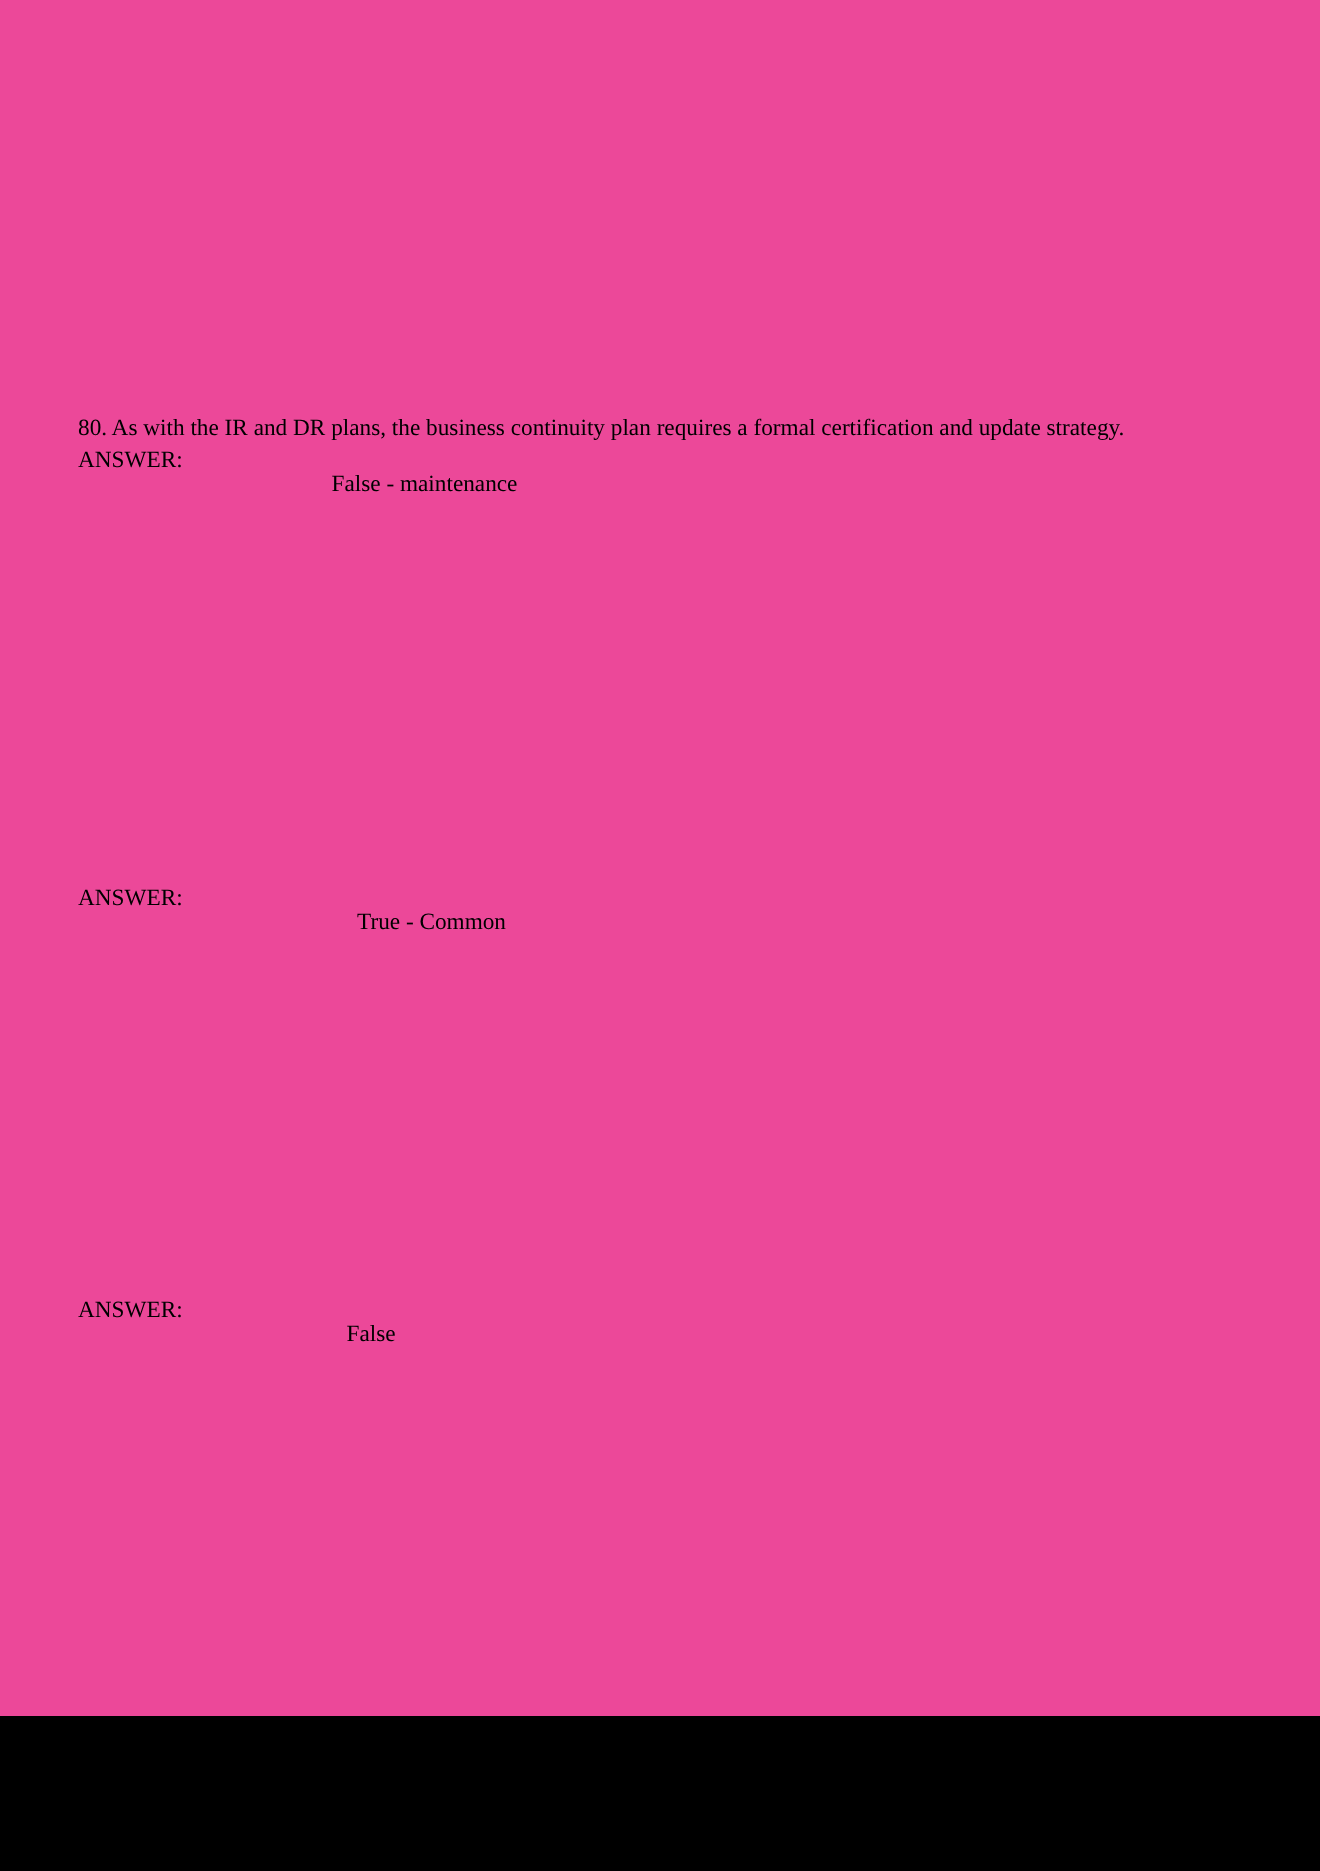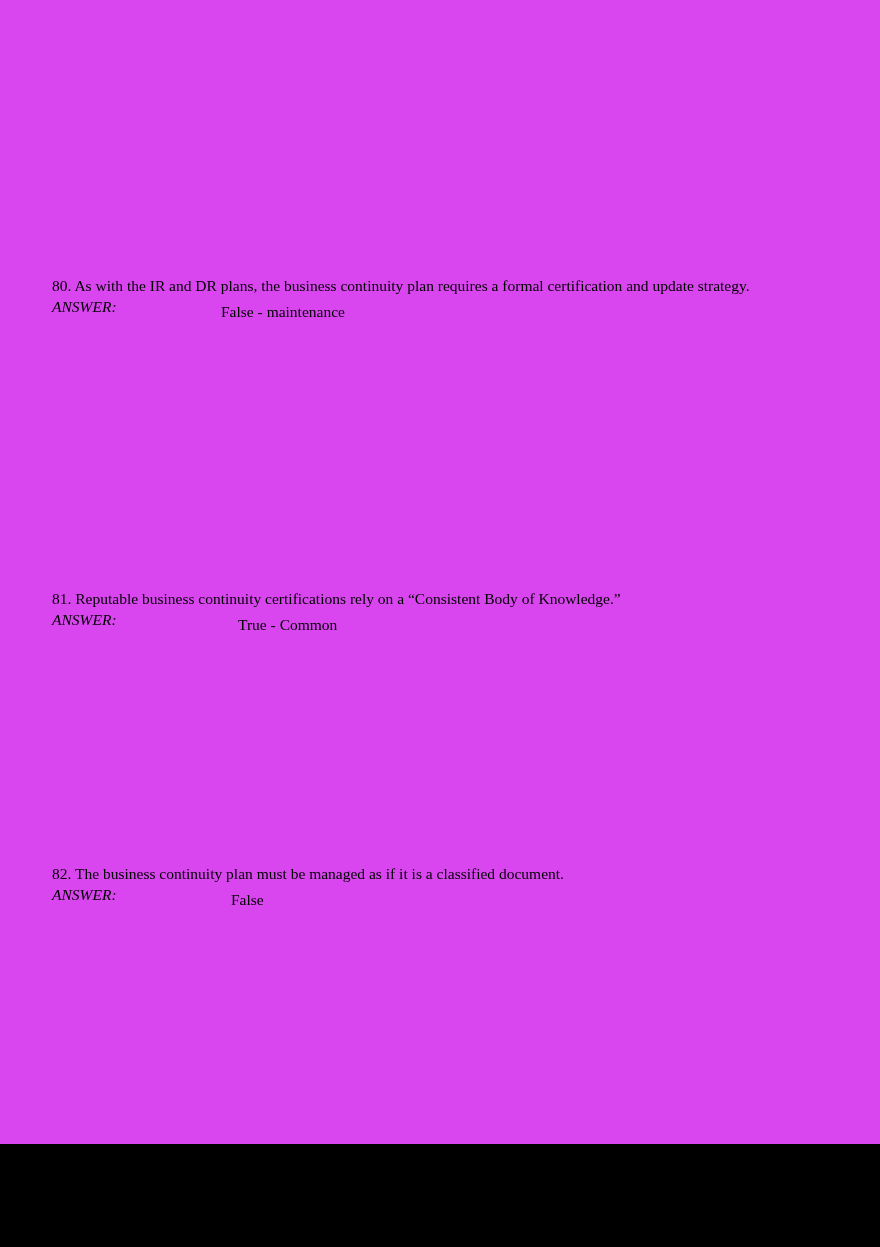--- a/index.html
+++ b/index.html
@@ -14,47 +14,46 @@
       overflow: hidden;
       font-family: "Liberation Serif", "DejaVu Serif", serif;
       color: #000000;
     }
     .page {
       position: absolute;
       left: 0;
       top: 0;
       width: 880px;
       height: 1144px;
-      background: #d946ef;
+      background: #ec4899;
     }
     .question {
       position: absolute;
       left: 52px;
       font-size: 15.5px;
       line-height: 21px;
       white-space: nowrap;
     }
     .q-text {
       display: block;
       height: 21px;
     }
     .answer-row {
       display: block;
       position: relative;
       height: 21px;
     }
     .answer-label {
-      font-style: italic;
       position: absolute;
       left: 0;
       top: 0;
     }
     .answer-value {
       position: absolute;
-      top: 5px;
+      top: 16px;
       text-align: center;
     }
     #q80 { top: 275px; }
     #q80 .answer-value { left: 169px; }
     #q81 { top: 588px; }
     #q81 .answer-value { left: 186px; }
     #q82 { top: 863px; }
     #q82 .answer-value { left: 179px; }
     .bottom-band {
       position: absolute;
@@ -72,29 +71,27 @@
 
   <div class="question" id="q80">
     <span class="q-text">80. As with the IR and DR plans, the business continuity plan requires a formal certification and update strategy.</span>
     <span class="answer-row">
       <span class="answer-label">ANSWER:</span>
       <span class="answer-value">False - maintenance</span>
     </span>
   </div>
 
   <div class="question" id="q81">
-    <span class="q-text">81. Reputable business continuity certifications rely on a “Consistent Body of Knowledge.”</span>
     <span class="answer-row">
       <span class="answer-label">ANSWER:</span>
       <span class="answer-value">True - Common</span>
     </span>
   </div>
 
   <div class="question" id="q82">
-    <span class="q-text">82. The business continuity plan must be managed as if it is a classified document.</span>
     <span class="answer-row">
       <span class="answer-label">ANSWER:</span>
       <span class="answer-value">False</span>
     </span>
   </div>
 
 </div>
 
 <div class="bottom-band"></div>
 

